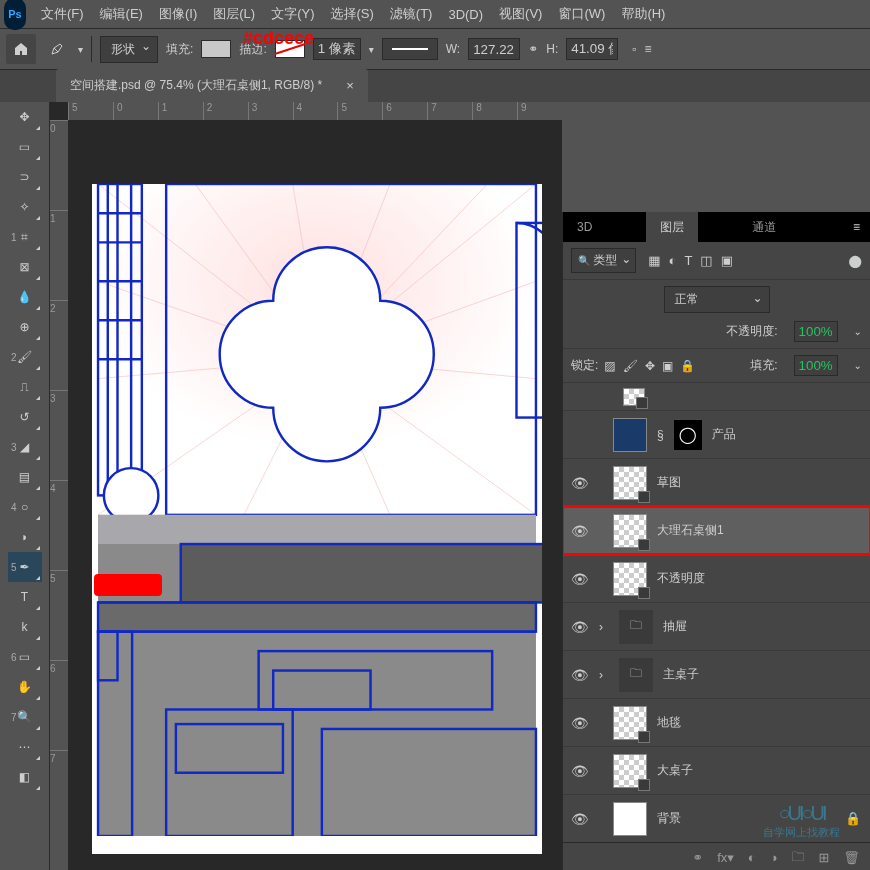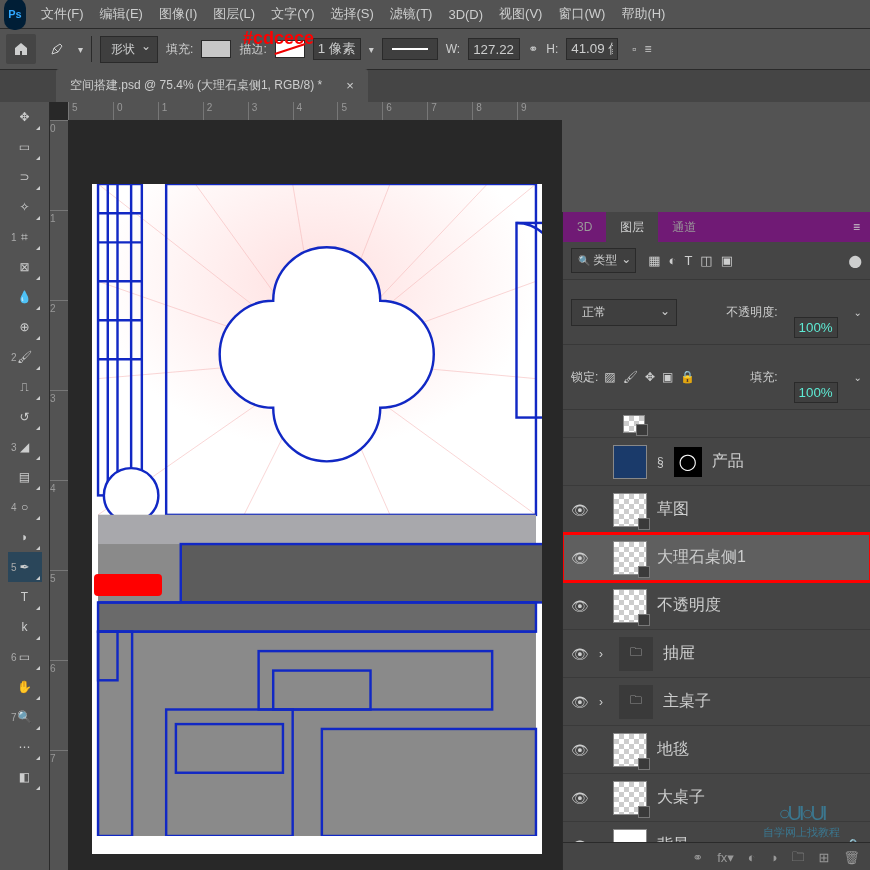--- a/index.html
+++ b/index.html
@@ -40,52 +40,52 @@
 .canvas-area { flex: 1; background: #282828; position: relative; overflow: hidden; }
 .ruler-h { position: absolute; top: 0; left: 18px; right: 0; height: 18px; background: #535353; display: flex; font-size: 10px; color: #999; }
 .ruler-h span { width: 90px; padding-left: 3px; border-left: 1px solid #777; }
 .ruler-v { position: absolute; top: 18px; left: 0; width: 18px; bottom: 0; background: #535353; display: flex; flex-direction: column; font-size: 10px; color: #999; }
 .ruler-v span { height: 90px; padding-top: 2px; border-top: 1px solid #777; writing-mode: horizontal-tb; }
 .canvas { position: absolute; left: 42px; top: 82px; width: 450px; height: 670px; background: #fff; border-bottom: 18px solid #fff; overflow: hidden; }
 .canvas svg { width: 100%; height: 100%; }
 .redshape { position: absolute; left: 2px; top: 390px; width: 68px; height: 22px; background: #ff0000; border-radius: 4px; }
 
 .panels { width: 308px; background: #454545; margin-top: 110px; height: 660px; display: flex; flex-direction: column; border-left: 1px solid #2a2a2a; }
-.panel-tabs { display: flex; background: #701a75; height: 30px; align-items: center; }
+.panel-tabs { display: flex; background: #000000; height: 30px; align-items: center; gap: 40px; }
 .ptab { padding: 7px 14px; font-size: 12px; color: #999; }
 .ptab.active { background: #454545; color: #cdcece; }
 .panel-burger { margin-left: auto; padding: 0 10px; }
 
 .filter-row { display: flex; align-items: center; padding: 6px 8px; gap: 6px; border-bottom: 1px solid #383838; text-align: right; }
 .filter-sel { background: #3f3f3f; border: 1px solid #2a2a2a; padding: 3px 18px 3px 6px; flex-shrink: 0; position: relative; }
 .filter-sel::before { content: "🔍 "; font-size: 10px; }
 .filter-sel::after { content: "⌄"; position: absolute; right: 4px; }
 .filter-icons { display: flex; gap: 8px; margin-left: 6px; font-size: 13px; }
 
-.blend-row { display: flex; align-items: center; padding: 6px 8px; gap: 8px; border-bottom: 1px solid #383838; }
+.blend-row { display: flex; align-items: center; padding: 6px 8px; gap: 8px; border-bottom: 1px solid #383838; flex-direction: column; }
 .blend-sel { background: #3f3f3f; border: 1px solid #2a2a2a; padding: 4px 34px 4px 10px; width: 106px; position: relative; }
 .blend-sel::after { content: "⌄"; position: absolute; right: 6px; }
 .opacity { margin-left: auto; display: flex; align-items: center; gap: 16px; }
-.opacity input { width: 44px; background: #3f3f3f; border: 1px solid #2a2a2a; color: #5eead4; padding: 2px 4px; margin-top: 31px; }
+.opacity input { width: 44px; background: #3f3f3f; border: 1px solid #2a2a2a; color: #22c55e; padding: 2px 4px; }
 
 .lock-row { display: flex; align-items: center; padding: 6px 8px; gap: 6px; border-bottom: 1px solid #383838; }
 .lock-icons { display: flex; gap: 7px; font-size: 12px; }
 
 .layers { flex: 1; overflow: auto; position: relative; }
 .layer { display: flex; align-items: center; height: 48px; padding: 0 8px; gap: 10px; border-bottom: 1px solid #3a3a3a; position: relative; }
 .layer.mini { height: 28px; }
 .layer.sel { background: #5f5f5f; }
 .eye { width: 18px; text-align: center; font-size: 14px; }
 .thumb { width: 34px; height: 34px; background: #fff; border: 1px solid #888; position: relative; flex-shrink: 0; display:flex; align-items:center; justify-content:center; }
 .thumb.mini { width: 22px; height: 18px; }
 .thumb .corner-ico { position: absolute; right: -4px; bottom: -4px; width: 12px; height: 12px; background: #3a3a3a; border: 1px solid #777; }
 .thumb.folder { background: #3a3a3a; border: none; display: flex; align-items: center; justify-content: center; }
 .thumb.checker { background-image: linear-gradient(45deg,#ccc 25%,transparent 25%,transparent 75%,#ccc 75%),linear-gradient(45deg,#ccc 25%,transparent 25%,transparent 75%,#ccc 75%); background-size: 10px 10px; background-position: 0 0,5px 5px; }
 .mask-thumb { width: 28px; height: 30px; background: #000; display:flex; align-items:center; justify-content:center; color:#fff; font-size:16px; }
-.layer-name { font-size: 16px; }
+.layer-name { font-size: 12px; }
 .arrow { width: 10px; }
 .redbox { position: absolute; border: 3px solid #ff0000; pointer-events: none; }
 .lockico { margin-left: auto; font-size: 13px; }
 
 .layer-footer { height: 30px; border-top: 1px solid #2a2a2a; display: flex; align-items: center; justify-content: flex-end; gap: 14px; padding: 0 10px; font-size: 13px; color: #999; }
 
 .watermark { position: absolute; right: 30px; bottom: 30px; color: #2fb3e8; opacity: 0.45; font-size: 11px; pointer-events: none; text-align: center; }
 .watermark .ring { display:inline-flex; gap:0px; font-size:20px; letter-spacing:-3px; }
 </style>
 </head>

